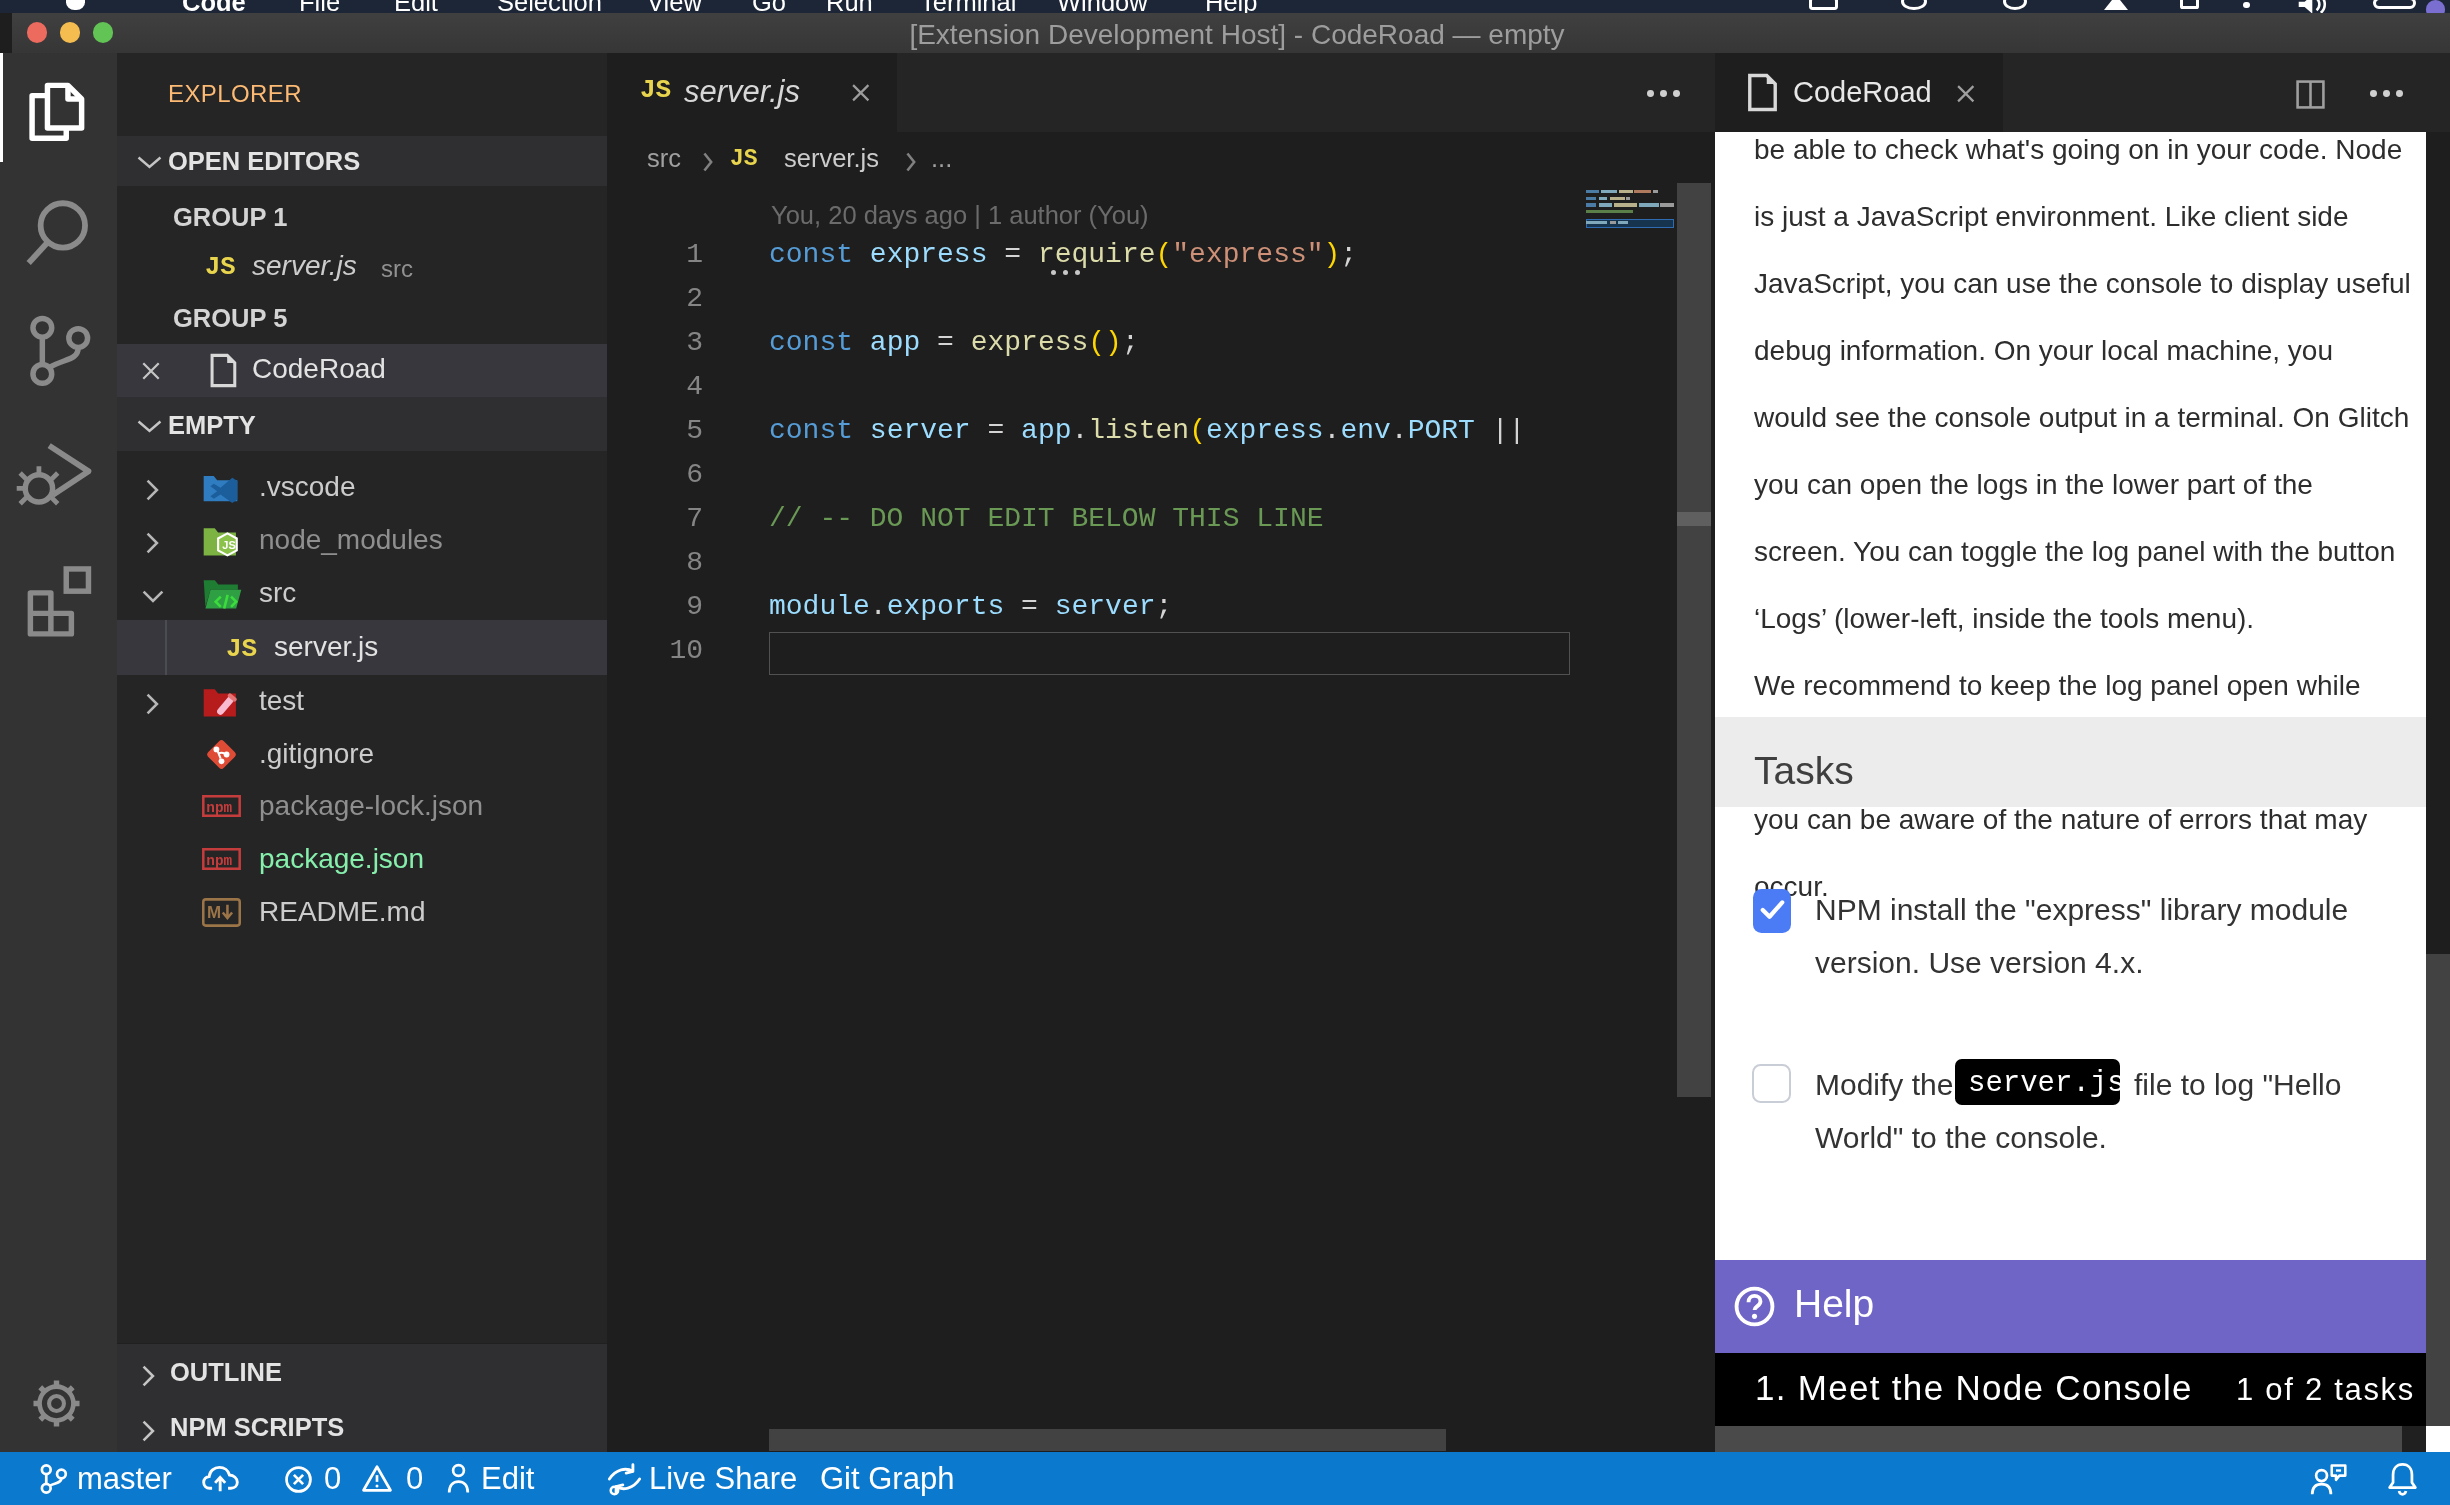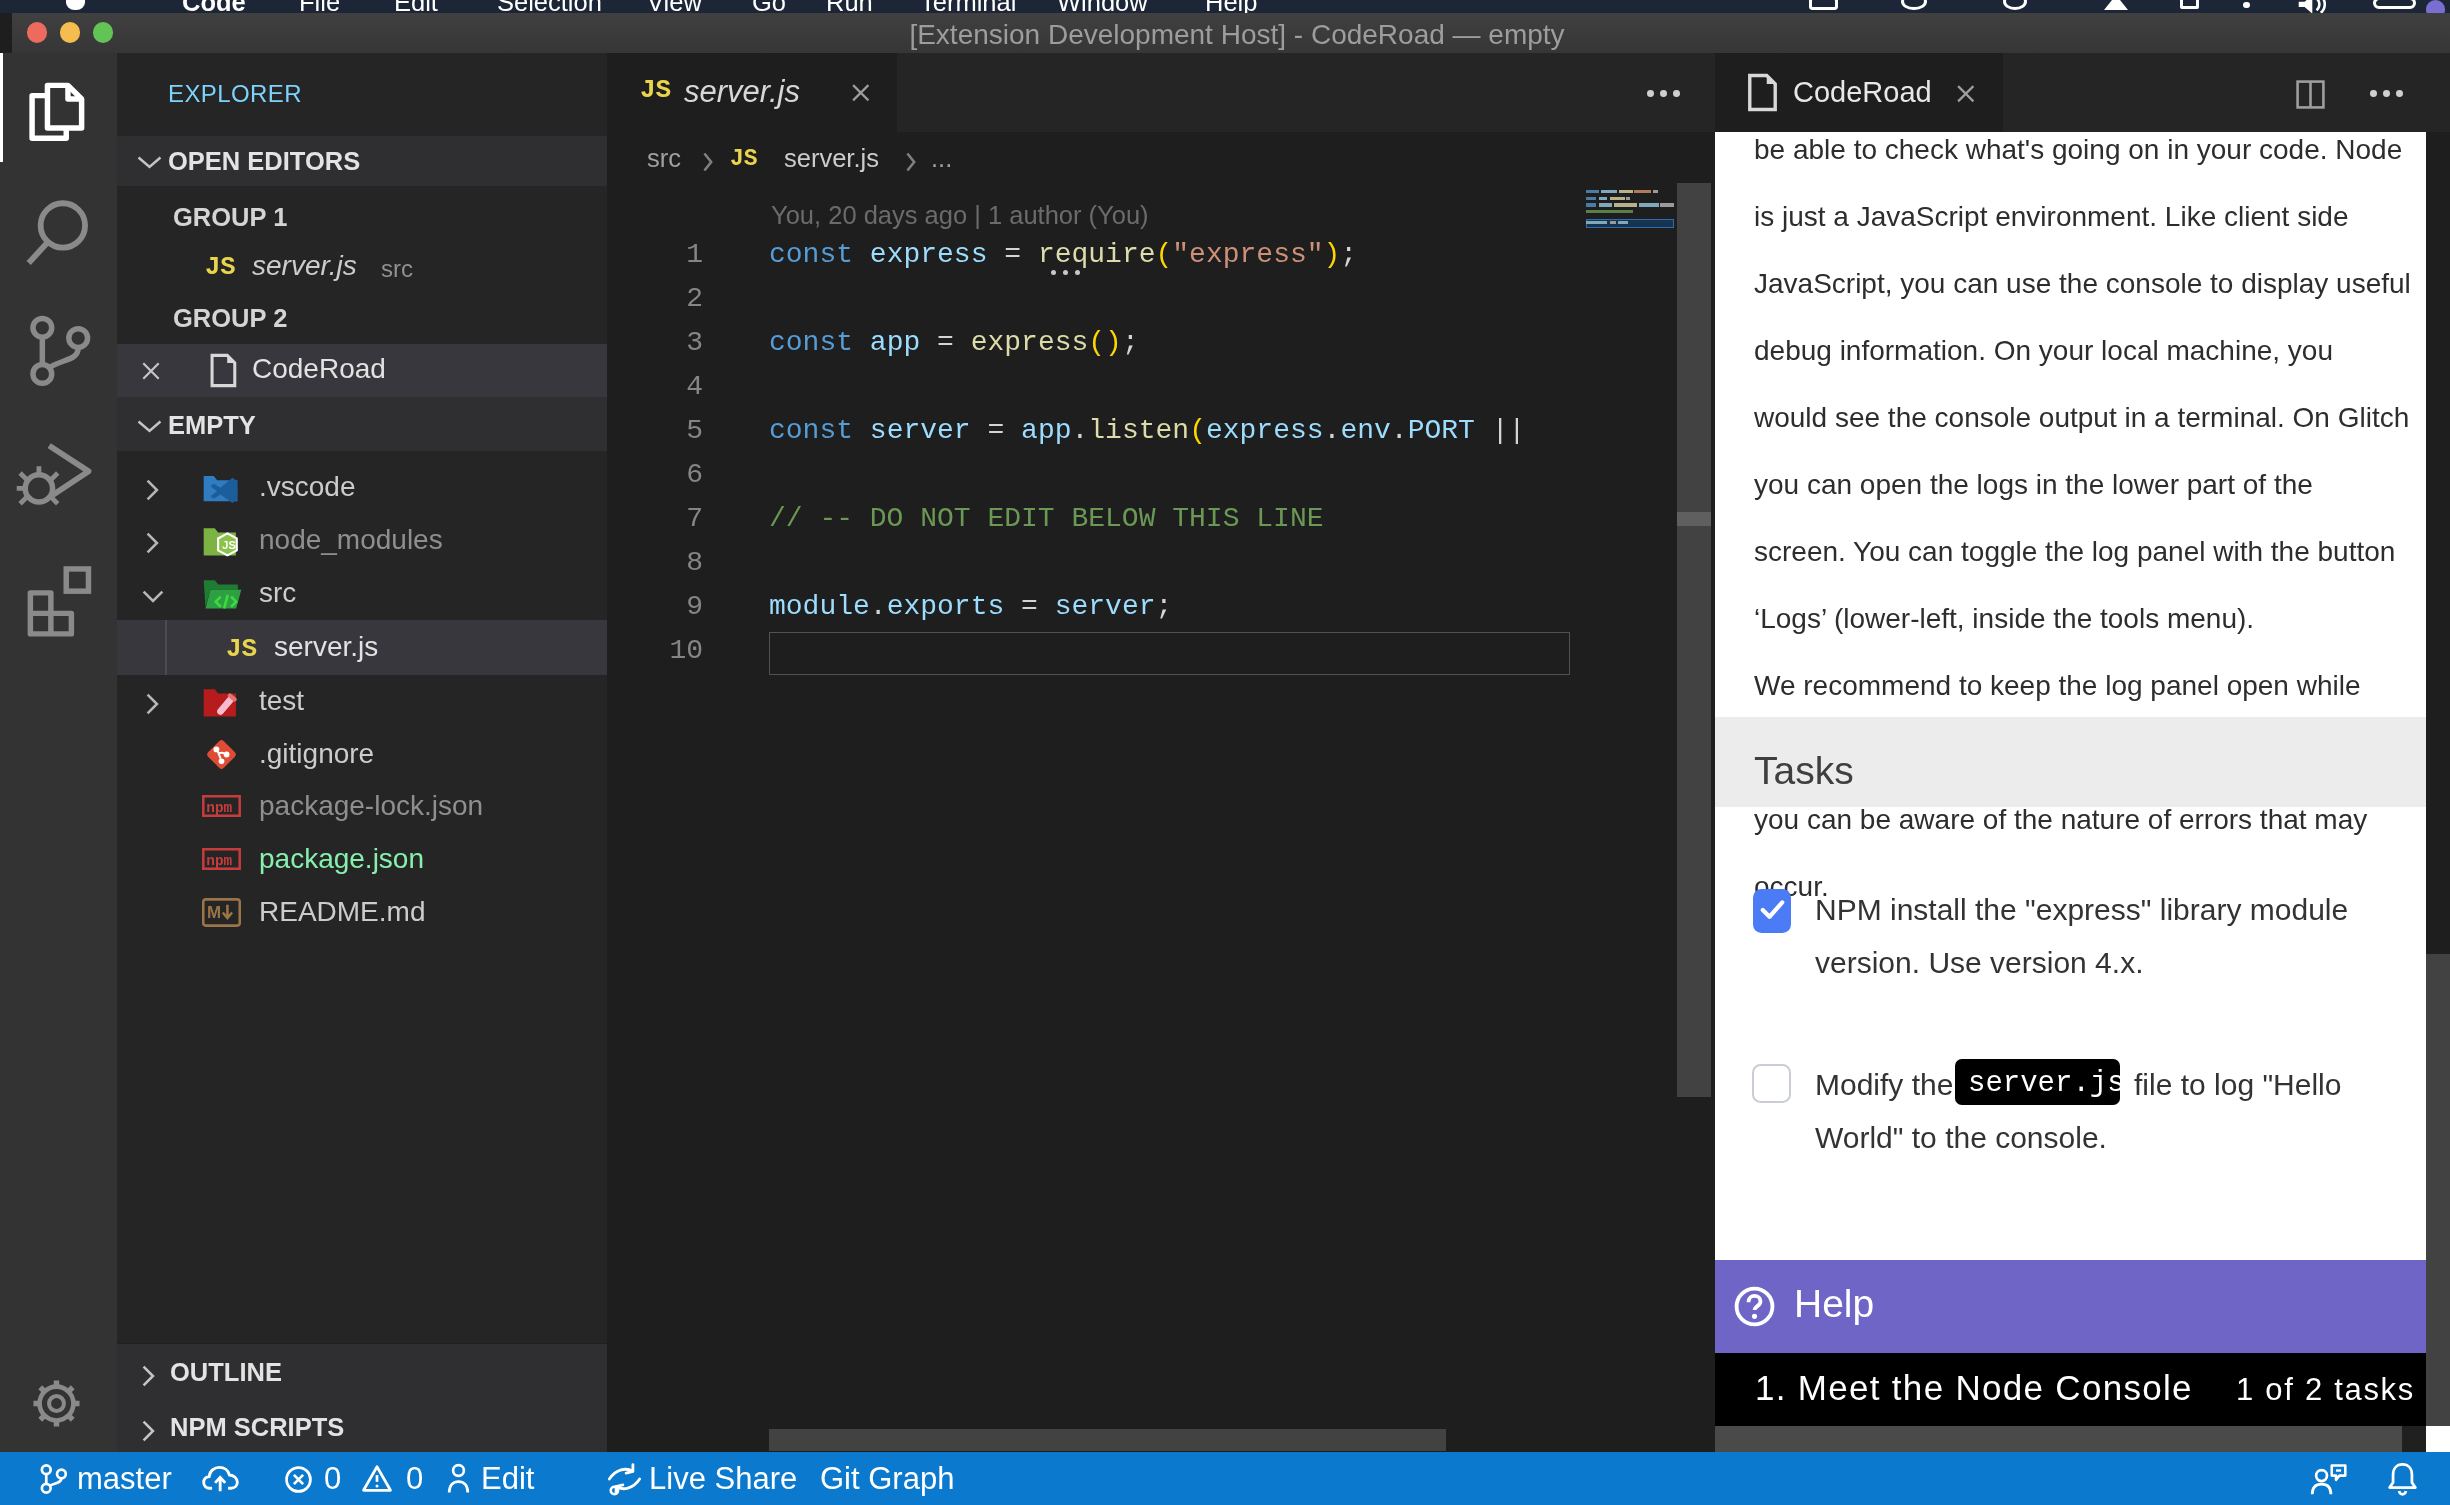--- a/index.html
+++ b/index.html
@@ -83,38 +83,38 @@
     <circle cx="24" cy="24" r="5.5" fill="none" stroke="#8a8a8a" stroke-width="3"></circle>
     <circle cx="24" cy="24" r="12.5" fill="none" stroke="#8a8a8a" stroke-width="3.4"></circle>
     <g stroke="#8a8a8a" stroke-width="4">
       <path d="M24 7 L24 12.5 M24 35.5 L24 41 M7 24 L12.5 24 M35.5 24 L41 24"></path>
       <path d="M12 12 L16 16 M32 32 L36 36 M36 12 L32 16 M16 32 L12 36"></path>
     </g>
   </svg>
 </div>
 
 <div class="abs" style="left:117px;top:53px;width:490px;height:1399px;background:#252526;overflow:hidden;">
-  <div class="abs" style="left:51px;top:27px;color:#7dd3fc;font-size:24px;letter-spacing:0.4px;">EXPLORER</div>
+  <div class="abs" style="left:51px;top:27px;color:#fdba74;font-size:24px;letter-spacing:0.4px;">EXPLORER</div>
 
   <div class="abs" style="left:0;top:83px;width:490px;height:50px;background:#2f2f31;">
     <svg class="abs" style="left:18.7px;top:18.7px;" width="27" height="15.3" viewBox="0 0 32 18">
         <path d="M3 3 L16 14 L29 3" fill="none" stroke="#c5c5c5" stroke-width="3"></path>
       </svg>
     <div class="abs" style="left:51px;top:11px;color:#e3e3e3;font-size:25.5px;font-weight:bold;">OPEN EDITORS</div>
   </div>
 
   <div class="abs" style="left:56px;top:150px;color:#d4d4d4;font-size:25.5px;font-weight:bold;">GROUP 1</div>
 
   <div class="abs" style="left:0;top:187px;width:490px;height:53px;">
     <div class="abs mono" style="left:88px;top:12.8px;color:#e8d44d;font-size:25.5px;font-weight:bold;">JS</div>
     <div class="abs" style="left:135px;top:10.2px;color:#cccccc;font-size:28px;font-style:italic;">server.js</div>
     <div class="abs" style="left:264px;top:14.5px;color:#919191;font-size:24px;">src</div>
   </div>
 
-  <div class="abs" style="left:56px;top:251px;color:#d4d4d4;font-size:25.5px;font-weight:bold;">GROUP 2</div>
+  <div class="abs" style="left:56px;top:251px;color:#d4d4d4;font-size:25.5px;font-weight:bold;">GROUP 5</div>
 
   <div class="abs" style="left:0;top:291px;width:490px;height:53px;background:#37373d;">
     <svg class="abs" style="left:22px;top:15.3px;" width="24" height="24" viewBox="0 0 28 28">
         <path d="M5 5 L23 23 M23 5 L5 23" stroke="#c5c5c5" stroke-width="2.6"></path>
       </svg>
     <svg class="abs" style="left:88px;top:7.7px;" width="36" height="37" viewBox="0 0 21 22">
       <path d="M4 2 L13 2 L17.5 6.5 L17.5 20 L4 20 Z" fill="none" stroke="#d8d8d8" stroke-width="1.8"></path>
       <path d="M13 2 L13 6.5 L17.5 6.5 Z" fill="#d8d8d8"></path>
     </svg>
     <div class="abs" style="left:135px;top:9.4px;color:#e2e2e2;font-size:28px;">CodeRoad</div>

